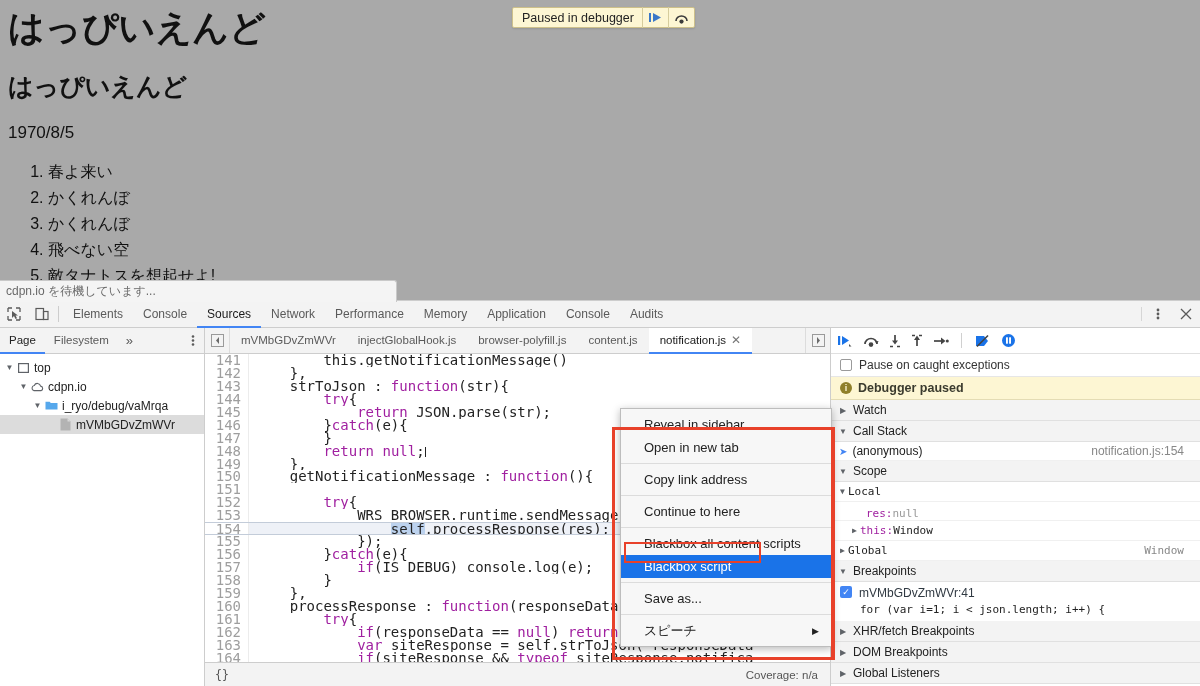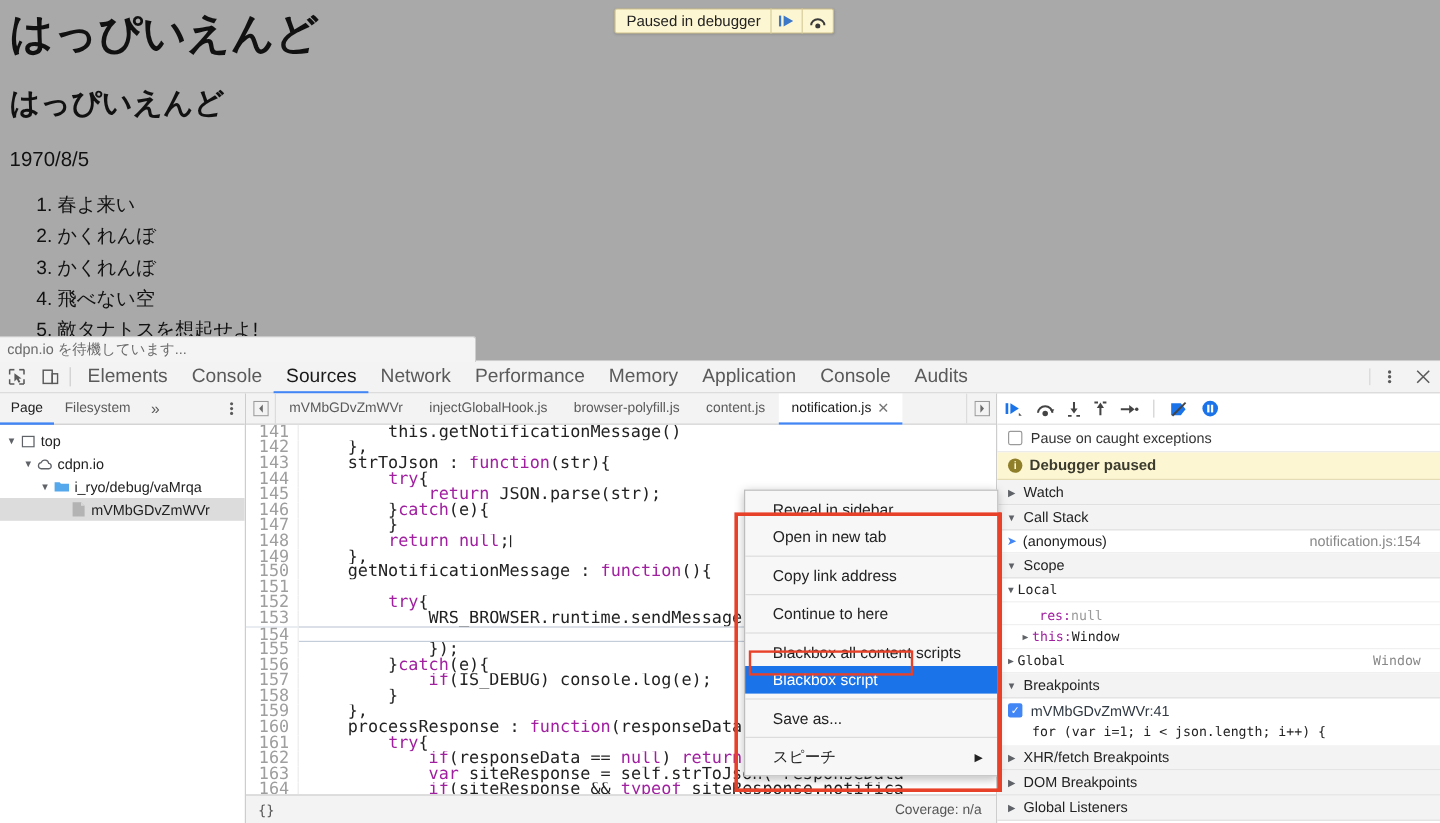--- a/index.html
+++ b/index.html
@@ -76,21 +76,21 @@
     border-bottom: 1px solid #cdcdcd;
   }
   .dt-iconbtn {
     width: 28px; display: flex; align-items: center; justify-content: center;
   }
   #dt-tabstrip .sep {
     width: 1px; background: #cdcdcd; margin: 5px 4px 5px 2px;
   }
   .dt-tab {
     padding: 0 10px; display: flex; align-items: center;
-    font-size: 16px; color: #5a5a5a; white-space: nowrap;
+    font-size: 12px; color: #5a5a5a; white-space: nowrap;
     border-bottom: 2px solid transparent;
     height: 27px;
   }
   .dt-tab.active { color: #1a1a1a; border-bottom-color: #4285f4; }
   #dt-tabstrip .spacer { flex: 1; }
   #dt-tabstrip .rsep { width: 1px; background: #d6d6d6; margin: 6px 2px; }
 
   
   #dt-body { flex: 1; display: flex; min-height: 0; }
 
@@ -156,21 +156,21 @@
   }
   .cline { display: flex; height: 12.95px; }
   .gut {
     width: 44px; min-width: 44px; text-align: right;
     padding-right: 7px;
     color: #9e9e9e; background: #fff;
     border-right: 1px solid #ececec;
   }
   .ctext { padding-left: 7px; flex: 1; overflow: hidden; }
   .cline.exec .ctext { background: #eef1f7; }
-  .cline.exec { border-top: 1px solid #c3ccd9; border-bottom: 1px solid #c3ccd9; height: 12.95px; flex-direction: column;}
+  .cline.exec { border-top: 1px solid #c3ccd9; border-bottom: 1px solid #c3ccd9; height: 12.95px;}
   .kw  { color: #a020a0; }
   .sel { background: #bcd2ee; }
   .cursor {
     display: inline-block; width: 1px; height: 10px;
     background: #222; vertical-align: -1px;
   }
 
   
   #editor-status {
     height: 24px; min-height: 24px; display: flex; align-items: center;

